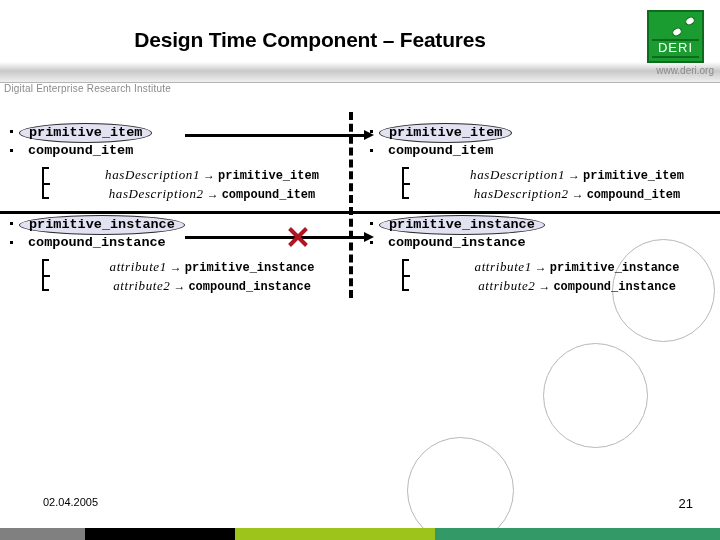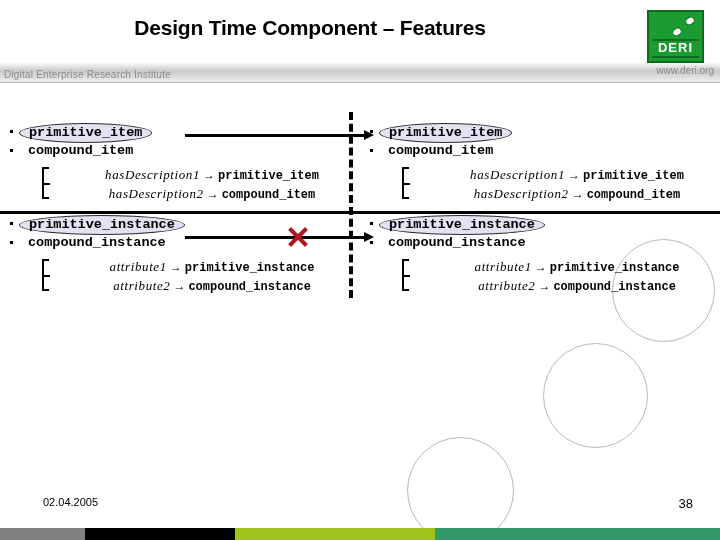--- a/index.html
+++ b/index.html
@@ -24,21 +24,21 @@
     box-sizing: border-box;
     z-index: 0;
   }
   #circle-a { left: 612px; top: 239px; width: 103px; height: 103px; }
   #circle-b { left: 543px; top: 343px; width: 105px; height: 105px; }
   #circle-c { left: 407px; top: 437px; width: 107px; height: 107px; }
 
   
   #header {
     position: absolute;
-    left: 0; top: 4px;
+    left: 0; top: 16px;
     width: 720px; height: 60px;
     z-index: 3;
   }
   #title-block {
     position: absolute;
     left: 0; top: 11px;
     width: 620px;
     text-align: center;
   }
   #slide-title {
@@ -79,40 +79,40 @@
   #deri-logo .d1 { left: 36px; top: 5px; }
   #deri-logo .d2 { left: 23px; top: 16px; }
   #deri-logo .d3 { left: 10px; top: 27px; }
   #deri-wordmark {
     position: absolute;
     left: 3px; right: 3px; bottom: 3px;
     height: 15px;
     background: #1a9c30;
     color: #ffffff;
     font-size: 13px;
-    font-weight: bold;
+    font-weight: normal;
     letter-spacing: 1px;
     text-align: center;
     line-height: 14px;
     border-top: 2px solid #0d6b1d;
     border-bottom: 2px solid #0d6b1d;
   }
 
   
   #institute-band {
     position: absolute;
     left: 0; top: 62px;
     width: 720px; height: 20px;
     background: linear-gradient(to bottom, #ffffff 0%, #c9c9c9 45%, #efefef 100%);
     border-bottom: 1px solid #b5b5b5;
     z-index: 3;
   }
   #institute-name {
     position: absolute;
-    left: 4px; top: 7px;
+    left: 4px; top: 21px;
     font-size: 10px;
     color: #8a8a8a;
     letter-spacing: 0.2px;
   }
   #deri-url {
     position: absolute;
     right: 6px; top: 3px;
     font-size: 10px;
     color: #8a8a8a;
   }
@@ -390,19 +390,19 @@
   <div class="connector" id="connector-bottom">
     <span class="head"></span>
   </div>
   <div id="red-cross">
     <span class="s1"></span>
     <span class="s2"></span>
   </div>
 </div>
 
 <div id="footer-date">02.04.2005</div>
-<div id="footer-page">38</div>
+<div id="footer-page">21</div>
 <div id="footer-bar">
   <div class="seg-gray"></div>
   <div class="seg-black"></div>
   <div class="seg-lime"></div>
   <div class="seg-green"></div>
 </div>
 
 </body></html>

